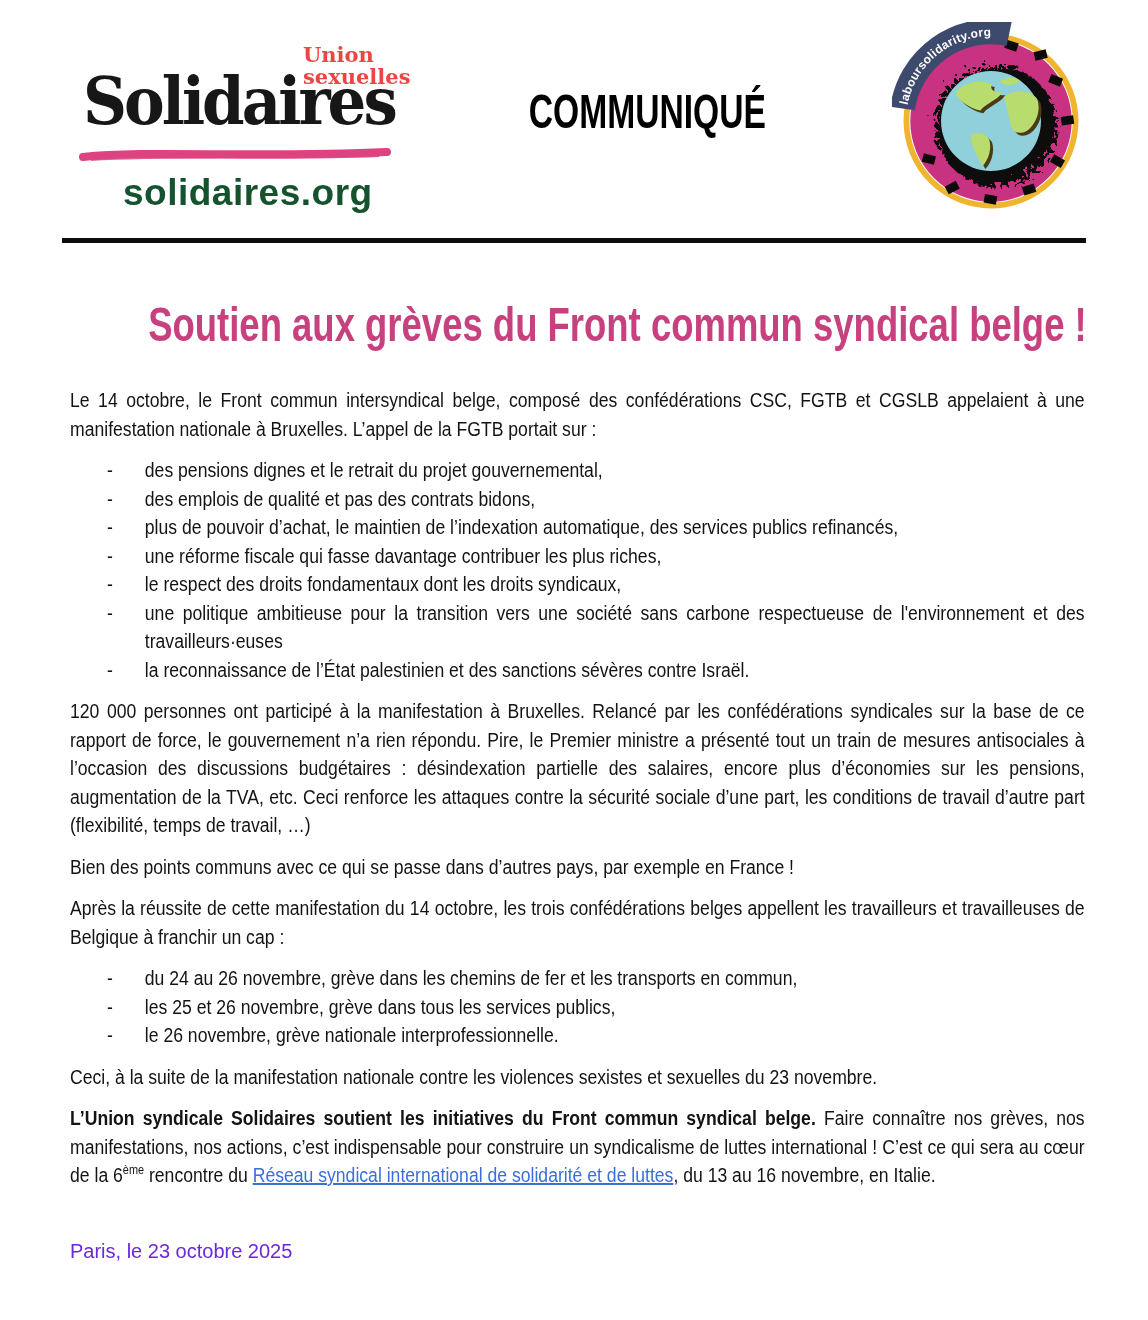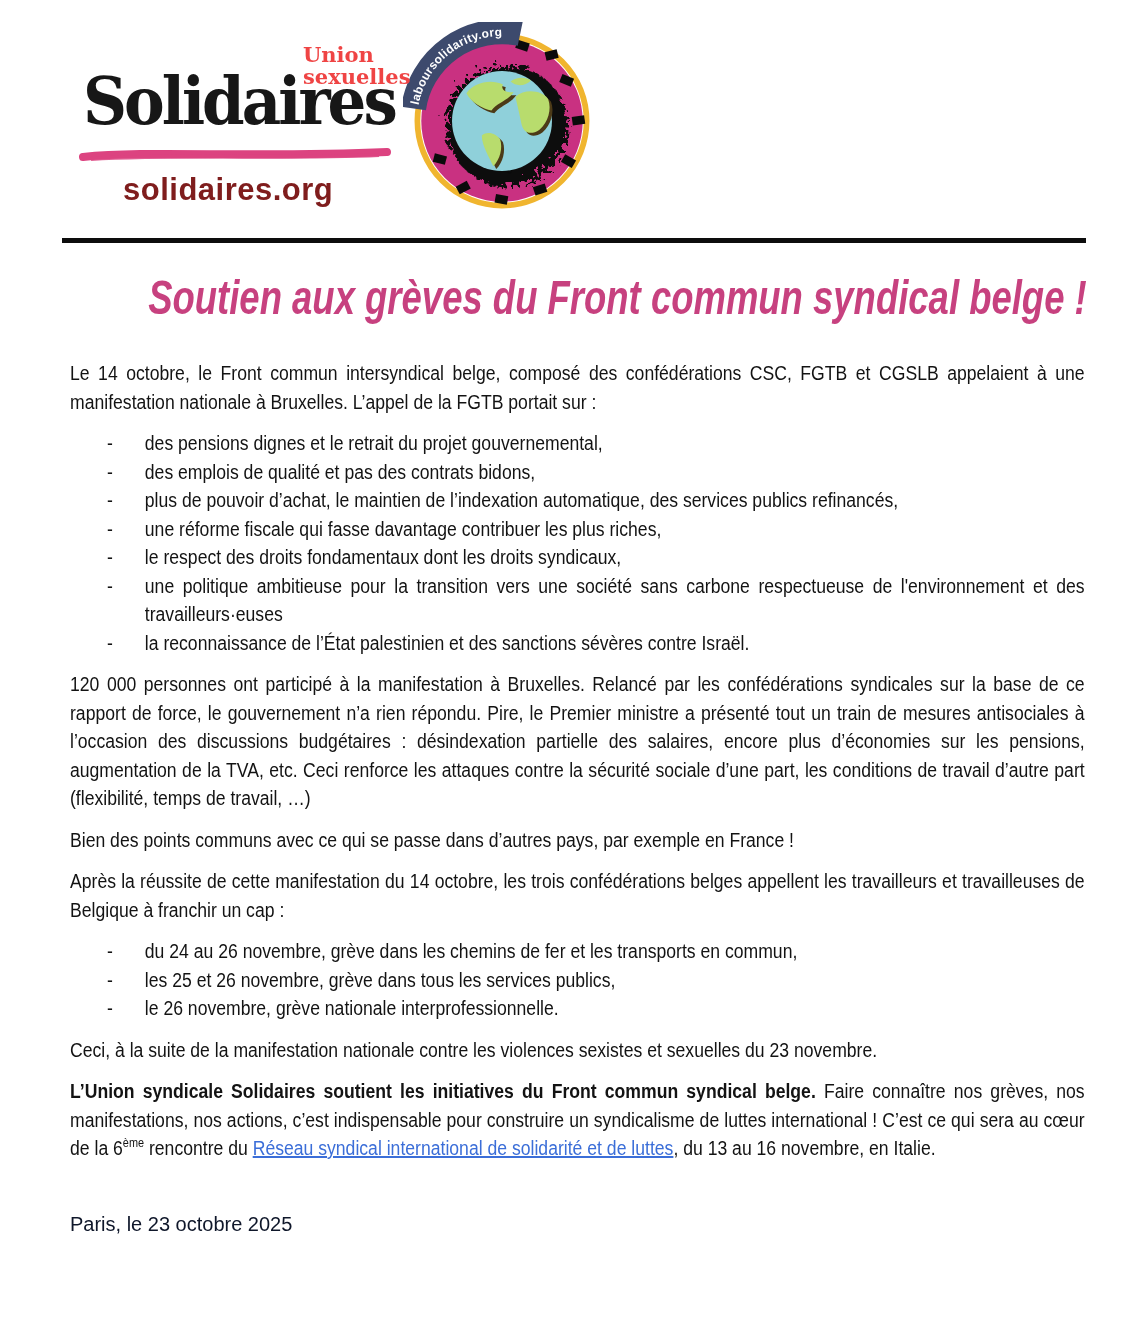--- a/index.html
+++ b/index.html
@@ -35,22 +35,22 @@
     position:absolute;left:-2px;top:36px;
     font-family:"DejaVu Serif","Liberation Serif",serif;
     font-weight:bold;font-size:61px;letter-spacing:-3px;
     color:#171717;
     transform:scaleY(1.08);transform-origin:left top;
     white-space:nowrap;
   }
   .logo-brush{position:absolute;left:-6px;top:120px;}
   .logo-site{
     position:absolute;left:38px;top:146px;
-    font-weight:bold;font-size:31px;letter-spacing:0.5px;
-    color:#7f1d1d;white-space:nowrap;
+    font-weight:bold;font-size:37px;letter-spacing:0.5px;
+    color:#14532d;white-space:nowrap;
   }
   .doc-title-wrap{
     flex:1 1 auto;
     text-align:center;
     padding-top:58px;
   }
   .doc-title{
     display:inline-block;
     font-weight:bold;font-size:48px;letter-spacing:0px;
     color:#000;
@@ -58,24 +58,23 @@
     white-space:nowrap;
   }
   .logo-right{flex:0 0 auto;margin-top:-4px;}
   .rule{
     margin:0 62px;
     border:none;
     border-top:5px solid #0d0d0d;
   }
   
   .headline-wrap{
-    margin-top:27px;
+    margin-top:54px;
     text-align:left;
     white-space:nowrap;
-    font-style:italic;
   }
   .headline{
     display:inline-block;
     font-weight:bold;
     font-size:48px;
     color:#c7417f;
     transform:scaleX(0.76);transform-origin:center top;
     letter-spacing:0px;
     white-space:nowrap;
   }
@@ -108,21 +107,21 @@
   .body-copy sup{font-size:0.62em;line-height:0;}
   .body-copy a{
     color:#3b6ed8;
     text-decoration:underline;
     cursor:pointer;
   }
   .bold-lead{font-weight:bold;}
   .date-line{
     margin:50px 0 0 70px;
     font-size:20px;
-    color:#0f172a;
+    color:#6d28d9;
   }
 </style>
 </head>
 <body>
 
 <div class="page">
 
   <div class="header">
 
     <div class="logo-left">
@@ -131,20 +130,23 @@
         <div>sexuelles</div>
       </div>
       <div class="logo-wordmark">Solidaires</div>
       <svg class="logo-brush" width="316" height="18" viewBox="0 0 316 18">
         <path d="M4,11 C70,4 170,12 308,6" stroke="#dc4380" stroke-width="8" fill="none" stroke-linecap="round"></path>
         <path d="M12,13 C100,8 210,13 300,9" stroke="#dc4380" stroke-width="4" fill="none" opacity="0.85"></path>
       </svg>
       <div class="logo-site">solidaires.org</div>
     </div>
 
+    <div class="doc-title-wrap">
+      <span class="doc-title">COMMUNIQUÉ</span>
+    </div>
 
     <svg class="logo-right" width="198" height="198" viewBox="0 0 206 206">
       <defs>
         <filter id="rough" x="-30%" y="-30%" width="160%" height="160%">
           <feTurbulence type="turbulence" baseFrequency="0.14" numOctaves="2" result="n"></feTurbulence>
           <feDisplacementMap in="SourceGraphic" in2="n" scale="20"></feDisplacementMap>
         </filter>
         <path id="bannerArc" d="M 11 90 A 93 93 0 0 1 122 12" fill="none"></path>
       </defs>
 

